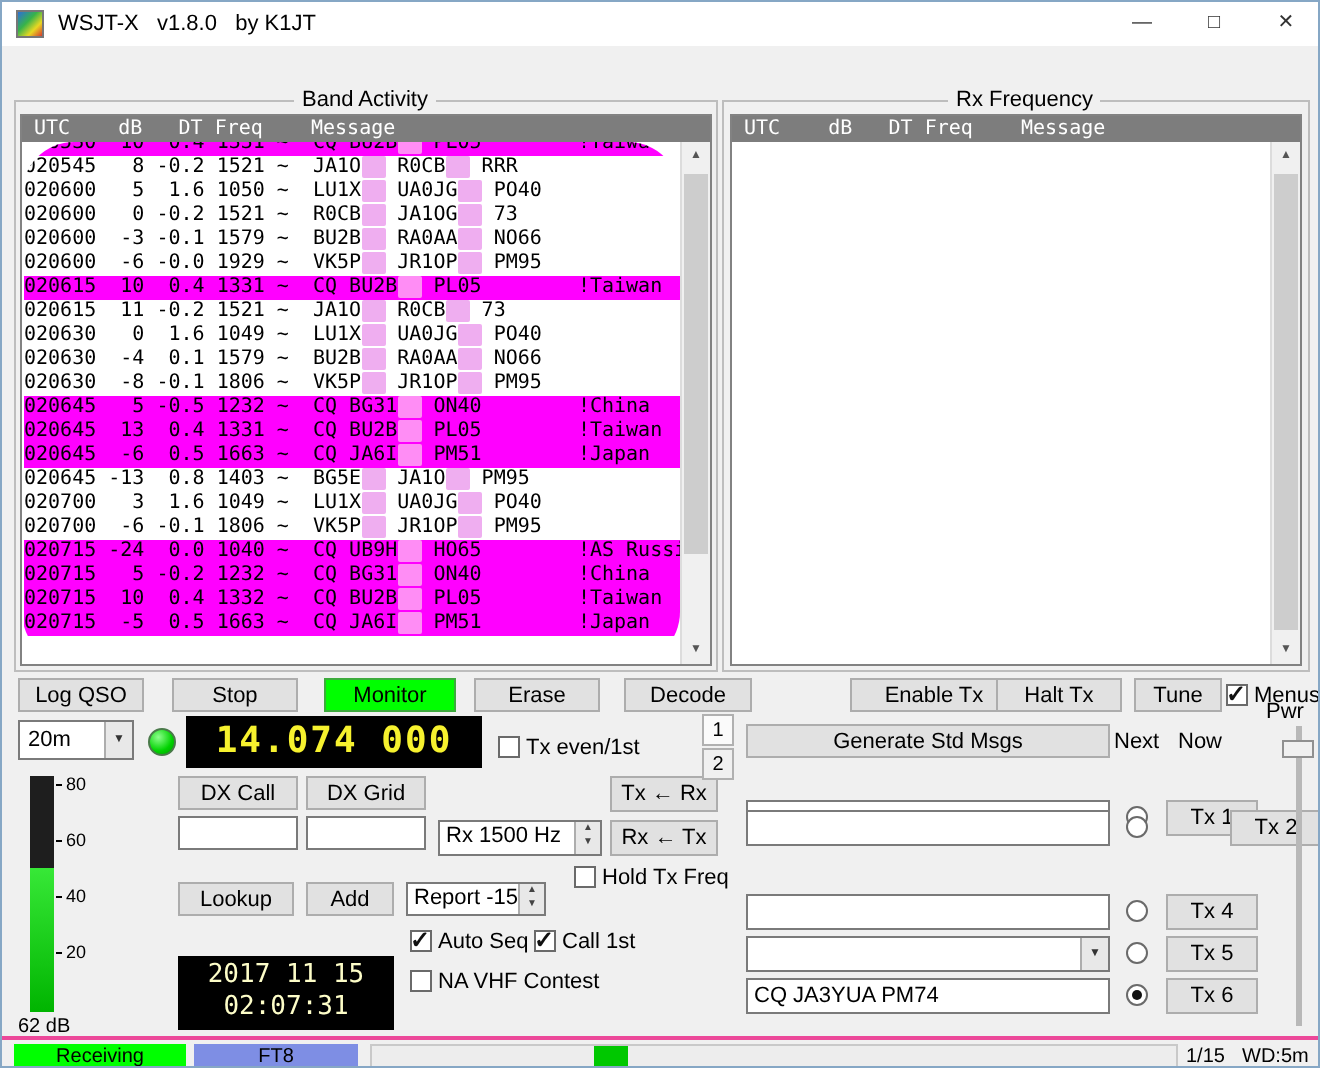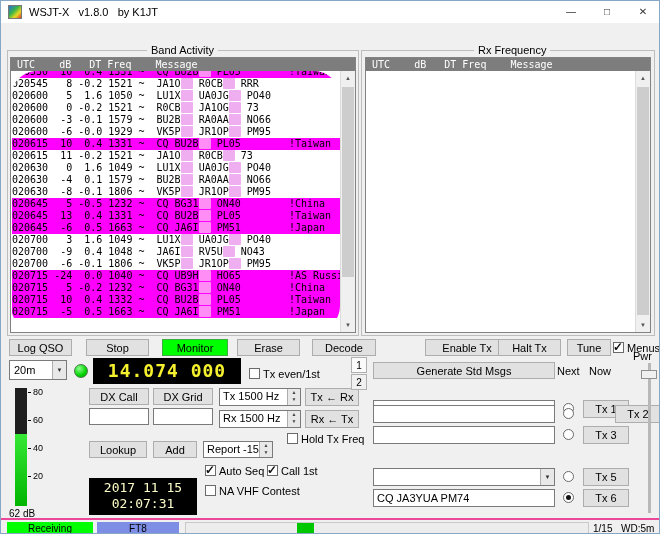--- a/index.html
+++ b/index.html
@@ -126,22 +126,22 @@
           <div class="trow">020600  -3 -0.1 1579 ~  BU2B<span class="censor">██</span> RA0AA<span class="censor">██</span> NO66</div>
           <div class="trow">020600  -6 -0.0 1929 ~  VK5P<span class="censor">██</span> JR1OP<span class="censor">██</span> PM95</div>
           <div class="trow hl">020615  10  0.4 1331 ~  CQ BU2B<span class="censor">██</span> PL05        !Taiwan</div>
           <div class="trow">020615  11 -0.2 1521 ~  JA1O<span class="censor">██</span> R0CB<span class="censor">██</span> 73</div>
           <div class="trow">020630   0  1.6 1049 ~  LU1X<span class="censor">██</span> UA0JG<span class="censor">██</span> PO40</div>
           <div class="trow">020630  -4  0.1 1579 ~  BU2B<span class="censor">██</span> RA0AA<span class="censor">██</span> NO66</div>
           <div class="trow">020630  -8 -0.1 1806 ~  VK5P<span class="censor">██</span> JR1OP<span class="censor">██</span> PM95</div>
           <div class="trow hl">020645   5 -0.5 1232 ~  CQ BG31<span class="censor">██</span> ON40        !China</div>
           <div class="trow hl">020645  13  0.4 1331 ~  CQ BU2B<span class="censor">██</span> PL05        !Taiwan</div>
           <div class="trow hl">020645  -6  0.5 1663 ~  CQ JA6I<span class="censor">██</span> PM51        !Japan</div>
+          <div class="trow">020645 -13  0.8 1403 ~  BG5E<span class="censor">██</span> JA1O<span class="censor">██</span> PM95</div>
           <div class="trow">020700   3  1.6 1049 ~  LU1X<span class="censor">██</span> UA0JG<span class="censor">██</span> PO40</div>
-          <div class="trow">020700  -9  0.4 1048 ~  JA6I<span class="censor">██</span> RV5U<span class="censor">██</span> NO43</div>
           <div class="trow">020700  -6 -0.1 1806 ~  VK5P<span class="censor">██</span> JR1OP<span class="censor">██</span> PM95</div>
           <div class="trow hl">020715 -24  0.0 1040 ~  CQ UB9H<span class="censor">██</span> HO65        !AS Russia</div>
           <div class="trow hl">020715   5 -0.2 1232 ~  CQ BG31<span class="censor">██</span> ON40        !China</div>
           <div class="trow hl">020715  10  0.4 1332 ~  CQ BU2B<span class="censor">██</span> PL05        !Taiwan</div>
           <div class="trow hl">020715  -5  0.5 1663 ~  CQ JA6I<span class="censor">██</span> PM51        !Japan</div>
         </div>
     </div>
     <div class="sb">
       <div class="up">▲</div>
       <div class="thumb" style="top:16px;height:190px;"></div>
@@ -192,24 +192,20 @@
   <span class="ticklabel" style="left:32px;top:414px;">60</span>
   <span class="ticklabel" style="left:32px;top:442px;">40</span>
   <span class="ticklabel" style="left:32px;top:470px;">20</span>
   <span class="st-text" style="left:8px;top:506px;">62 dB</span>
 
   <button class="btn" style="left:88px;top:387px;width:60px;">DX Call</button>
   <button class="btn" style="left:152px;top:387px;width:60px;">DX Grid</button>
   <div class="abs" style="left:88px;top:407px;width:60px;height:17px;background:#fff;border:1px solid #7a7a7a;font-size:11px;"></div>
   <div class="abs" style="left:152px;top:407px;width:60px;height:17px;background:#fff;border:1px solid #7a7a7a;font-size:11px;"></div>
 
-  <div class="spin" style="left:218px;top:387px;width:82px;height:18px;">
-    <span>Tx 1500 Hz</span>
-    <span class="arrows"><span>▲</span><br><span>▼</span></span>
-  </div>
   <button class="btn" style="left:304px;top:387px;width:54px;height:18px;">Tx ← Rx</button>
   <div class="spin" style="left:218px;top:409px;width:82px;height:18px;">
     <span>Rx 1500 Hz</span>
     <span class="arrows"><span>▲</span><br><span>▼</span></span>
   </div>
   <button class="btn" style="left:304px;top:409px;width:54px;height:18px;">Rx ← Tx</button>
 
   <span class="cb" style="left:286px;top:432px;"></span>
   <span class="cblabel" style="left:300px;top:432px;">Hold Tx Freq</span>
 
@@ -244,24 +240,24 @@
       <div style="position: absolute; left: 0px; top: 16px; width: 100%; height: 18px;">
         <div class="msgfield"><span></span></div>
         <span class="radio" style="left: 190px; top: 3px;"></span>
         <button class="btn" style="left: 210px; top: 0px; width: 46px; height: 18px;">Tx 1</button>
       </div>
       <div style="position: absolute; left: 0px; top: 21px; width: 100%; height: 18px;">
         <div class="msgfield"><span></span></div>
         <span class="radio" style="left: 190px; top: 3px;"></span>
         <button class="btn" style="left: 210px; top: 0px; width: 46px; height: 18px; margin-left: 32px;">Tx 2</button>
       </div>
-      <div style="position: absolute; left: 0px; top: 42px; width: 100%; height: 18px;">
+      <div style="position: absolute; left: 0px; top: 63px; width: 100%; height: 18px;">
         <div class="msgfield"><span></span></div>
         <span class="radio" style="left: 190px; top: 3px;"></span>
-        <button class="btn" style="left: 210px; top: 0px; width: 46px; height: 18px;">Tx 3</button>
+        <button class="btn" style="left: 210px; top: 0px; width: 46px; height: 18px;">Tx 4</button>
       </div>
       <div style="position: absolute; left: 0px; top: 84px; width: 100%; height: 18px;">
         <div class="msgfield"><span></span><span class="dd">▼</span></div>
         <span class="radio" style="left: 190px; top: 3px;"></span>
         <button class="btn" style="left: 210px; top: 0px; width: 46px; height: 18px;">Tx 5</button>
       </div>
       <div style="position: absolute; left: 0px; top: 105px; width: 100%; height: 18px;">
         <div class="msgfield"><span>CQ JA3YUA PM74</span></div>
         <span class="radio sel" style="left: 190px; top: 3px;"></span>
         <button class="btn" style="left: 210px; top: 0px; width: 46px; height: 18px;">Tx 6</button>

